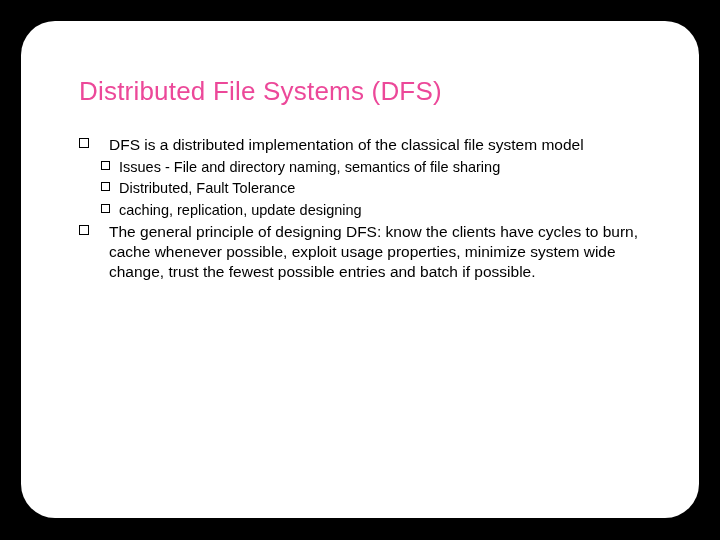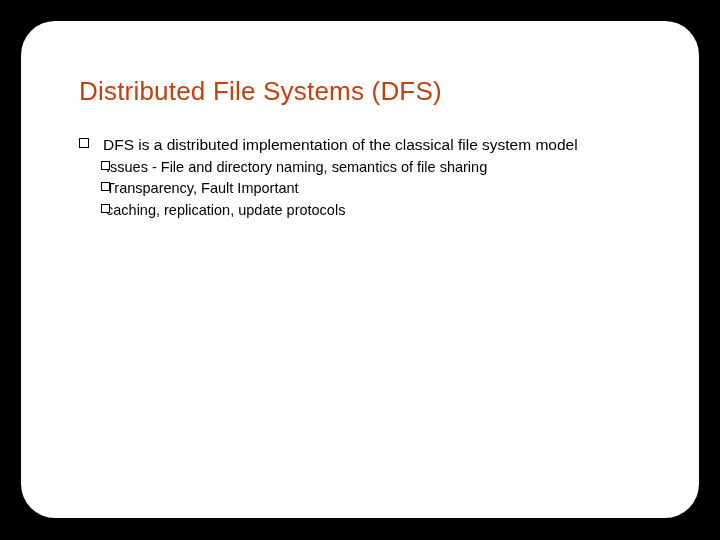--- a/index.html
+++ b/index.html
@@ -17,48 +17,48 @@
     top: 21px;
     width: 678px;
     height: 497px;
     background: #fff;
     border-radius: 34px;
     box-sizing: border-box;
     padding: 55px 50px 30px 58px;
   }
   .title {
     font-size: 26px;
-    color: #c2410c;
+    color: #ec4899;
     font-weight: 400;
     margin: 0 0 28px 0;
     letter-spacing: 0.2px;
   }
   .content {
     font-size: 15.5px;
     line-height: 1.28;
   }
   .bullet {
     position: relative;
-    padding-left: 24px;
+    padding-left: 30px;
     margin-bottom: 2px;
   }
   .bullet::before {
     content: "";
     position: absolute;
     left: 0;
     top: 3px;
     width: 10px;
     height: 10px;
     border: 1.3px solid #000;
     box-sizing: border-box;
     background: #fff;
   }
   .sub {
     position: relative;
-    padding-left: 5px;
+    padding-left: 18px;
     margin: 3px 0 3px 22px;
     font-size: 14.5px;
   }
   .sub::before {
     content: "";
     position: absolute;
     left: 0;
     top: 3px;
     width: 9px;
     height: 9px;
@@ -72,19 +72,20 @@
 <body>
 
 <div class="slide">
   <h1 class="title">Distributed File Systems (DFS)</h1>
 
   <div class="content">
 
     <div id="b1" class="bullet">DFS is a distributed implementation of the classical file system model</div>
     <div class="sub">Issues - File and directory naming, semantics of file sharing</div>
 
-    <div class="sub">Transparency, Fault Important</div>
+    <div class="sub">Distributed, Fault Tolerance</div>
 
-    <div class="sub">caching, replication, update protocols</div>
+    <div class="sub">caching, replication, update designing</div>
 
+    <div id="b4" class="bullet">The general principle of designing DFS: know the clients have cycles to burn, cache whenever possible, exploit usage properties, minimize system wide change, trust the fewest possible entries and batch if possible.</div>
 
   </div>
 </div>
 
 </body></html>

